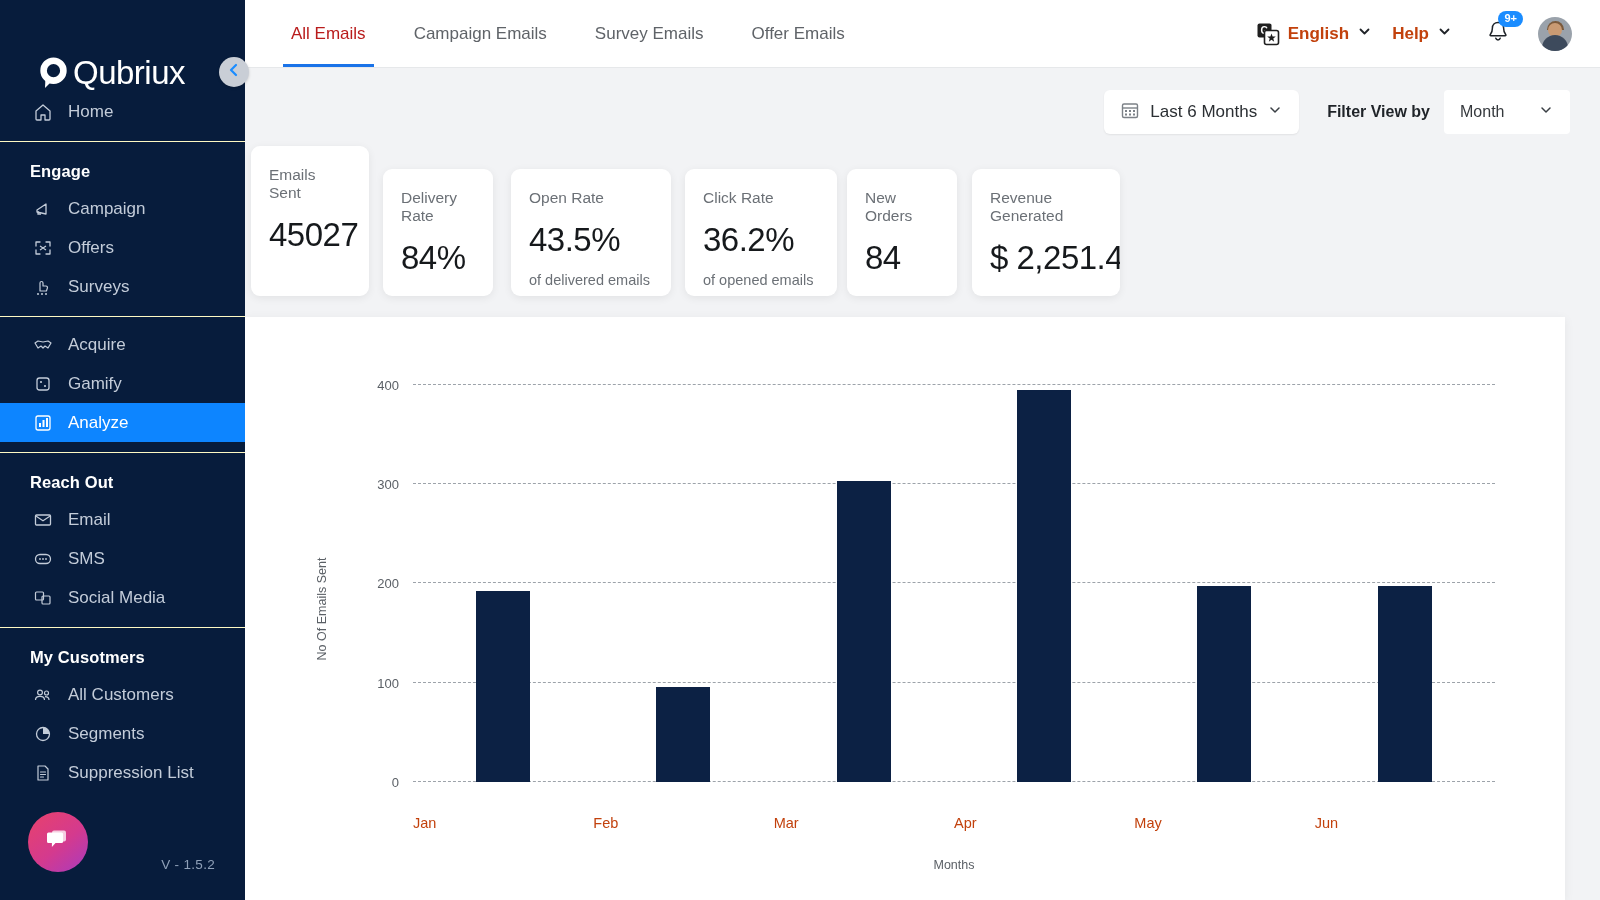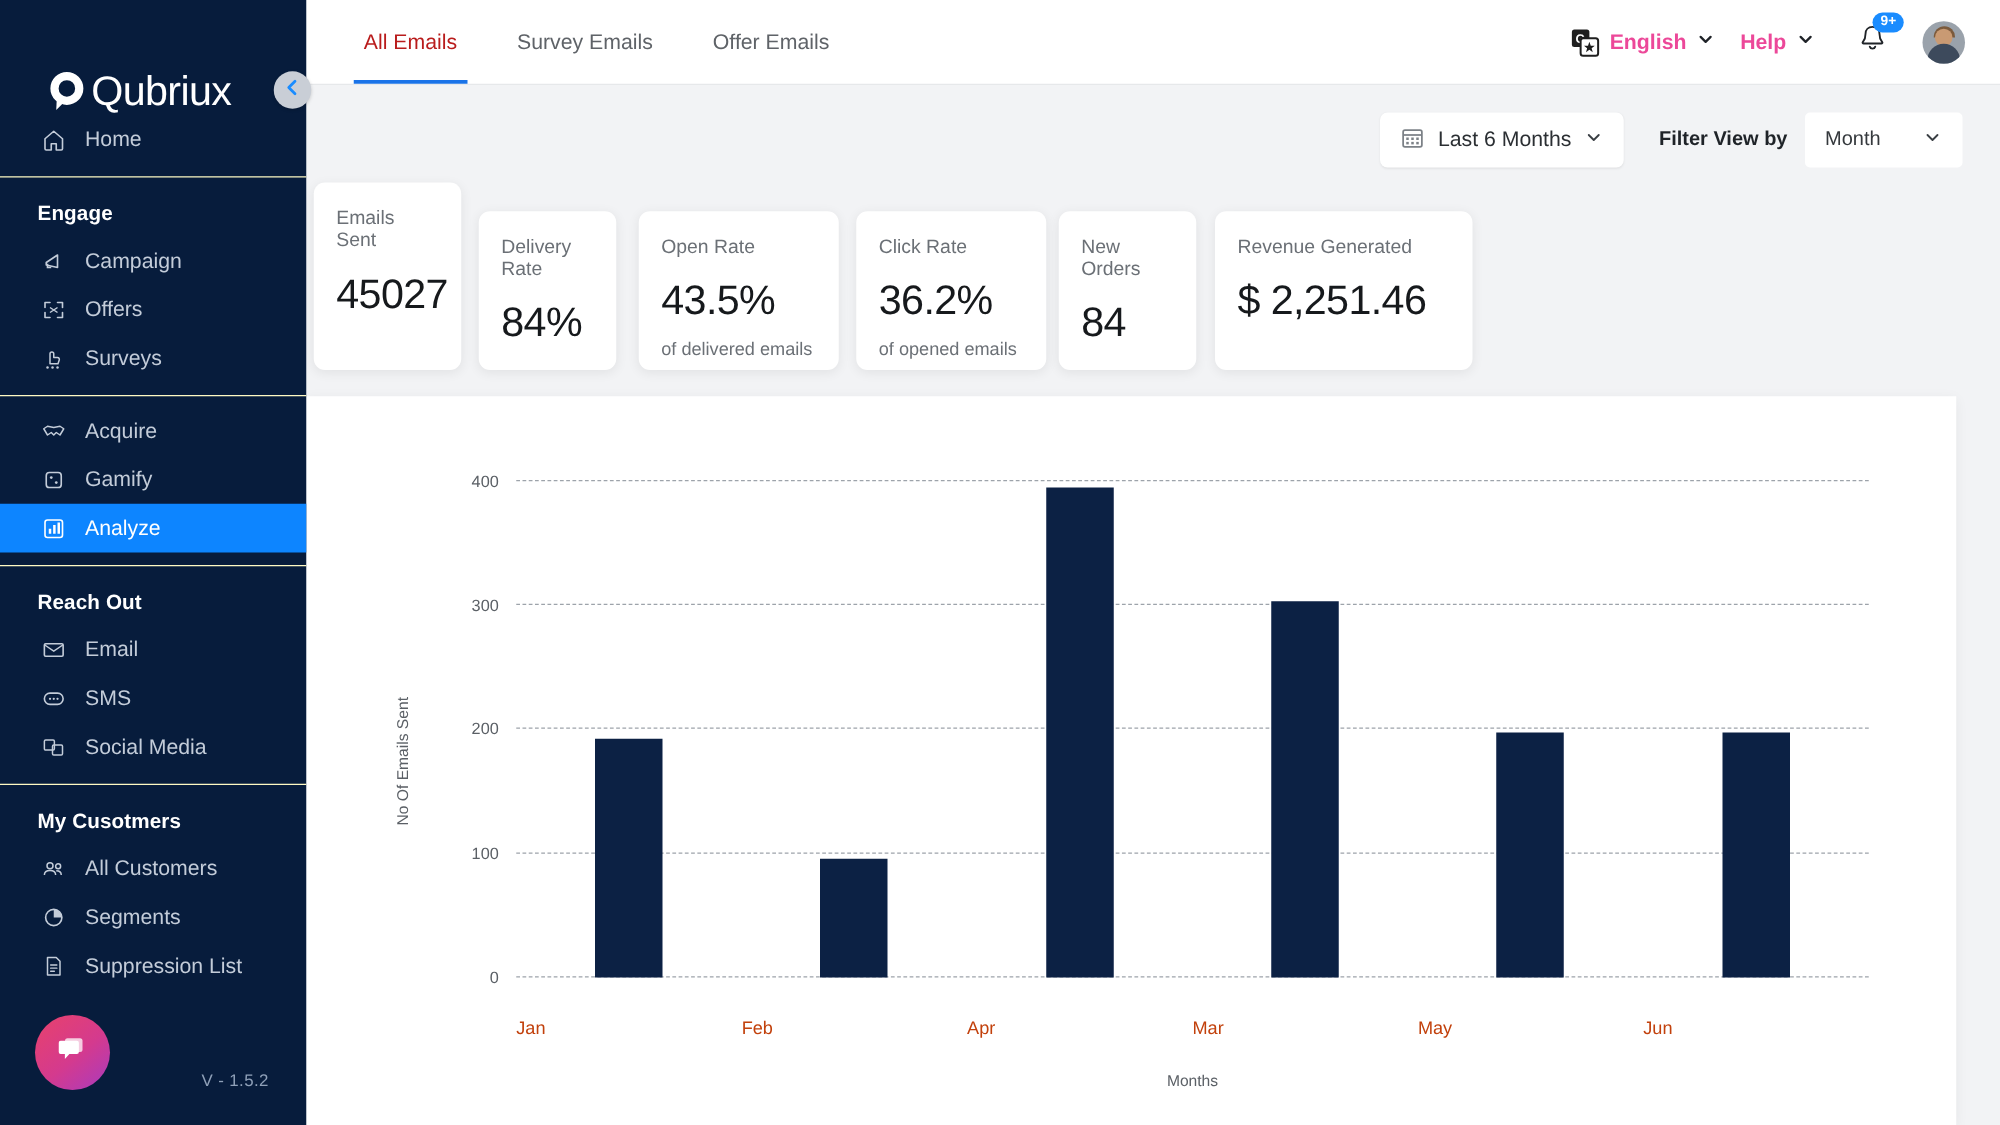--- a/index.html
+++ b/index.html
@@ -85,21 +85,21 @@
   .tab.active::after {
     content: ""; position: absolute; left: 16px; right: 16px;
     bottom: 0; height: 3px; background: #1a73e8;
   }
   .top-right {
     margin-left: auto; display: flex; align-items: center;
     gap: 0px; padding-right: 28px;
   }
   .tr-item {
     display: flex; align-items: center; gap: 8px;
-    font-size: 17px; color: #ec4899; cursor: pointer;
+    font-size: 17px; color: #c2410c; cursor: pointer;
     padding: 0 10px; font-weight: 600;
   }
   .translate-ico {
     width: 24px; height: 24px; position: relative; flex: 0 0 24px;
   }
   .chev { display: inline-block; }
   .bell-wrap { position: relative; margin-left: 22px; cursor: pointer; }
   .badge {
     position: absolute; top: -7px; right: -11px;
     background: #1a8cff; color: #fff; font-size: 11px; font-weight: 600;
@@ -157,21 +157,21 @@
     overflow: hidden;
   }
   .kpi .k-label { font-size: 15.5px; color: #6b7076; margin-bottom: 14px; }
   .kpi .k-value { font-size: 33px; color: #16191c; font-weight: 400; letter-spacing: -.5px; white-space: nowrap; }
   .kpi .k-sub { font-size: 14.5px; color: #6b7076; margin-top: 13px; }
   .kpi.c0 { left: 6px;   top: 0px;  width: 118px; height: 150px; }
   .kpi.c1 { left: 138px; top: 23px; width: 110px; height: 127px; }
   .kpi.c2 { left: 266px; top: 23px; width: 160px; height: 127px; }
   .kpi.c3 { left: 440px; top: 23px; width: 152px; height: 127px; }
   .kpi.c4 { left: 602px; top: 23px; width: 110px; height: 127px; }
-  .kpi.c5 { left: 727px; top: 23px; width: 206px; height: 127px; }
+  .kpi.c5 { left: 727px; top: 23px; width: 148px; height: 127px; }
 
   
   .chart-card {
     position: absolute; left: 0px; top: 317px;
     width: 1320px; height: 583px;
     background: #ffffff;
     box-shadow: 0 2px 10px rgba(0,0,0,.06);
   }
   .chart-inner { position: relative; width: 100%; height: 100%; }
   .y-axis-title {
@@ -391,20 +391,23 @@
     </div>
     <div class="version">V - 1.5.2</div>
   </aside>
 
   <div class="main">
 
     <div class="topbar">
       <div class="tabs">
         <div class="tab active">
           <span>All Emails</span>
+        </div>
+        <div class="tab">
+          <span>Campaign Emails</span>
         </div>
         <div class="tab">
           <span>Survey Emails</span>
         </div>
         <div class="tab">
           <span>Offer Emails</span>
         </div>
       </div>
 
       <div class="top-right">
@@ -539,26 +542,26 @@
           <div class="bars" id="bars">
               <div class="bar-slot">
                 <div class="bar" title="Jan: 192" style="height: 46.2651%; background: rgb(12, 33, 68);"></div>
                 <div class="xtick">Jan</div>
               </div>
               <div class="bar-slot">
                 <div class="bar" title="Feb: 96" style="height: 23.1325%; background: rgb(12, 33, 68);"></div>
                 <div class="xtick">Feb</div>
               </div>
               <div class="bar-slot">
+                <div class="bar" title="Mar: 303" style="height: 73.012%; background: rgb(12, 33, 68);"></div>
+                <div class="xtick">Mar</div>
+              </div>
+              <div class="bar-slot">
                 <div class="bar" title="Apr: 395" style="height: 95.1807%; background: rgb(12, 33, 68);"></div>
                 <div class="xtick">Apr</div>
-              </div>
-              <div class="bar-slot">
-                <div class="bar" title="Mar: 303" style="height: 73.012%; background: rgb(12, 33, 68);"></div>
-                <div class="xtick">Mar</div>
               </div>
               <div class="bar-slot">
                 <div class="bar" title="May: 197" style="height: 47.4699%; background: rgb(12, 33, 68);"></div>
                 <div class="xtick">May</div>
               </div>
               <div class="bar-slot">
                 <div class="bar" title="Jun: 197" style="height: 47.4699%; background: rgb(12, 33, 68);"></div>
                 <div class="xtick">Jun</div>
               </div>
             </div>

